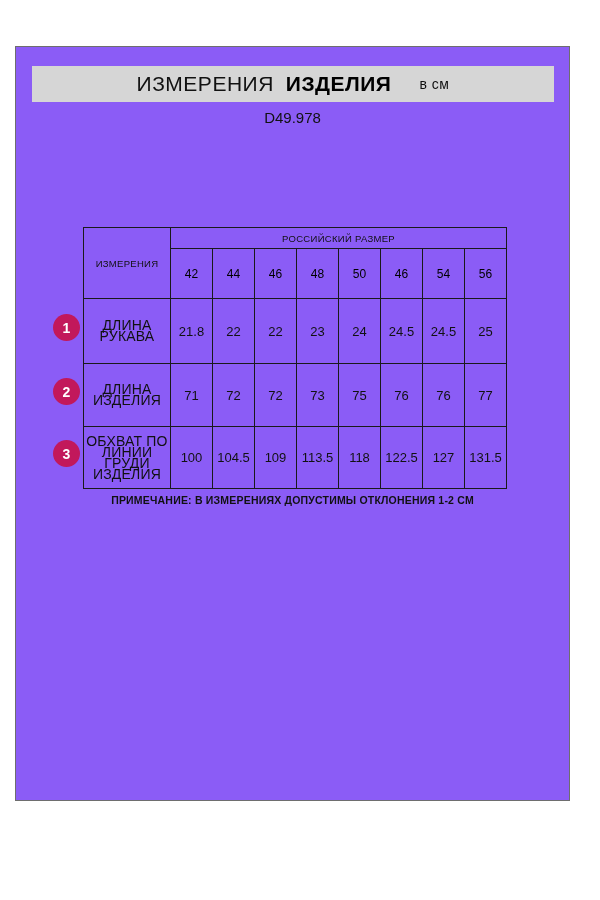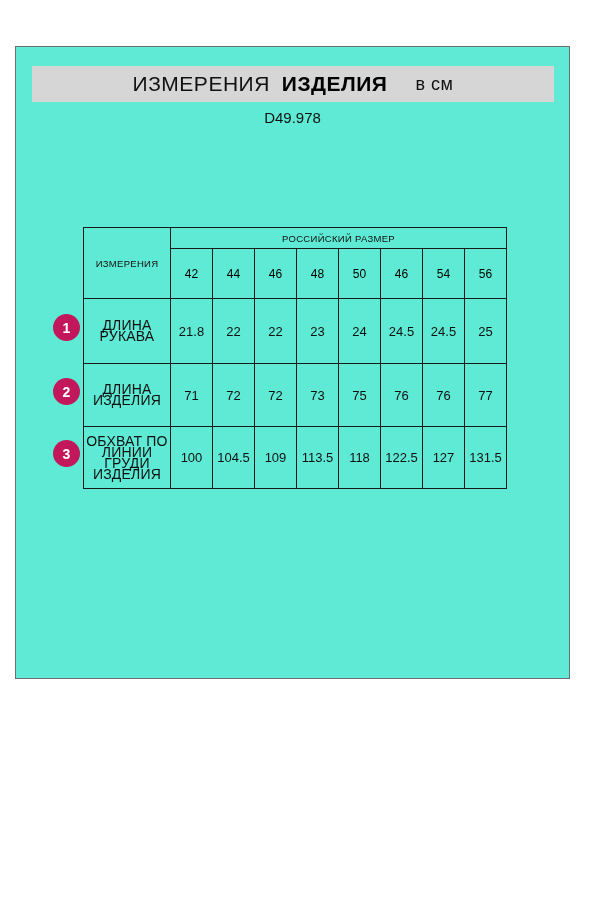--- a/index.html
+++ b/index.html
@@ -13,24 +13,24 @@
     font-family: "Liberation Sans", sans-serif;
     color: #1a1a1a;
     overflow: hidden;
   }
 
   .page {
     position: absolute;
     left: 15px;
     top: 46px;
     width: 555px;
-    height: 633px;
+    height: 755px;
     border: 1.5px solid #6e6e6e;
     box-sizing: border-box;
-    background: #5eead4;
+    background: #8b5cf6;
   }
 
   
   .header-band {
     position: absolute;
     left: 16px;
     top: 19px;
     width: 522px;
     height: 36px;
     background: #d6d6d6;
@@ -47,21 +47,21 @@
   }
   .hdr-bold {
     font-size: 21px;
     letter-spacing: 0.5px;
     font-weight: bold;
     color: #000;
     margin-left: 12px;
     white-space: nowrap;
   }
   .hdr-units {
-    font-size: 18px;
+    font-size: 14px;
     letter-spacing: 0.5px;
     font-weight: 400;
     color: #111;
     margin-left: 28px;
     white-space: nowrap;
   }
 
   
   .article-code {
     position: absolute;
@@ -250,14 +250,15 @@
           <td class="row-val">113.5</td>
           <td class="row-val">118</td>
           <td class="row-val">122.5</td>
           <td class="row-val">127</td>
           <td class="row-val">131.5</td>
         </tr>
       </tbody>
     </table>
   </div>
 
+  <div class="footnote">ПРИМЕЧАНИЕ: В ИЗМЕРЕНИЯХ ДОПУСТИМЫ ОТКЛОНЕНИЯ 1-2 СМ</div>
 
 </div>
 
 </body></html>

